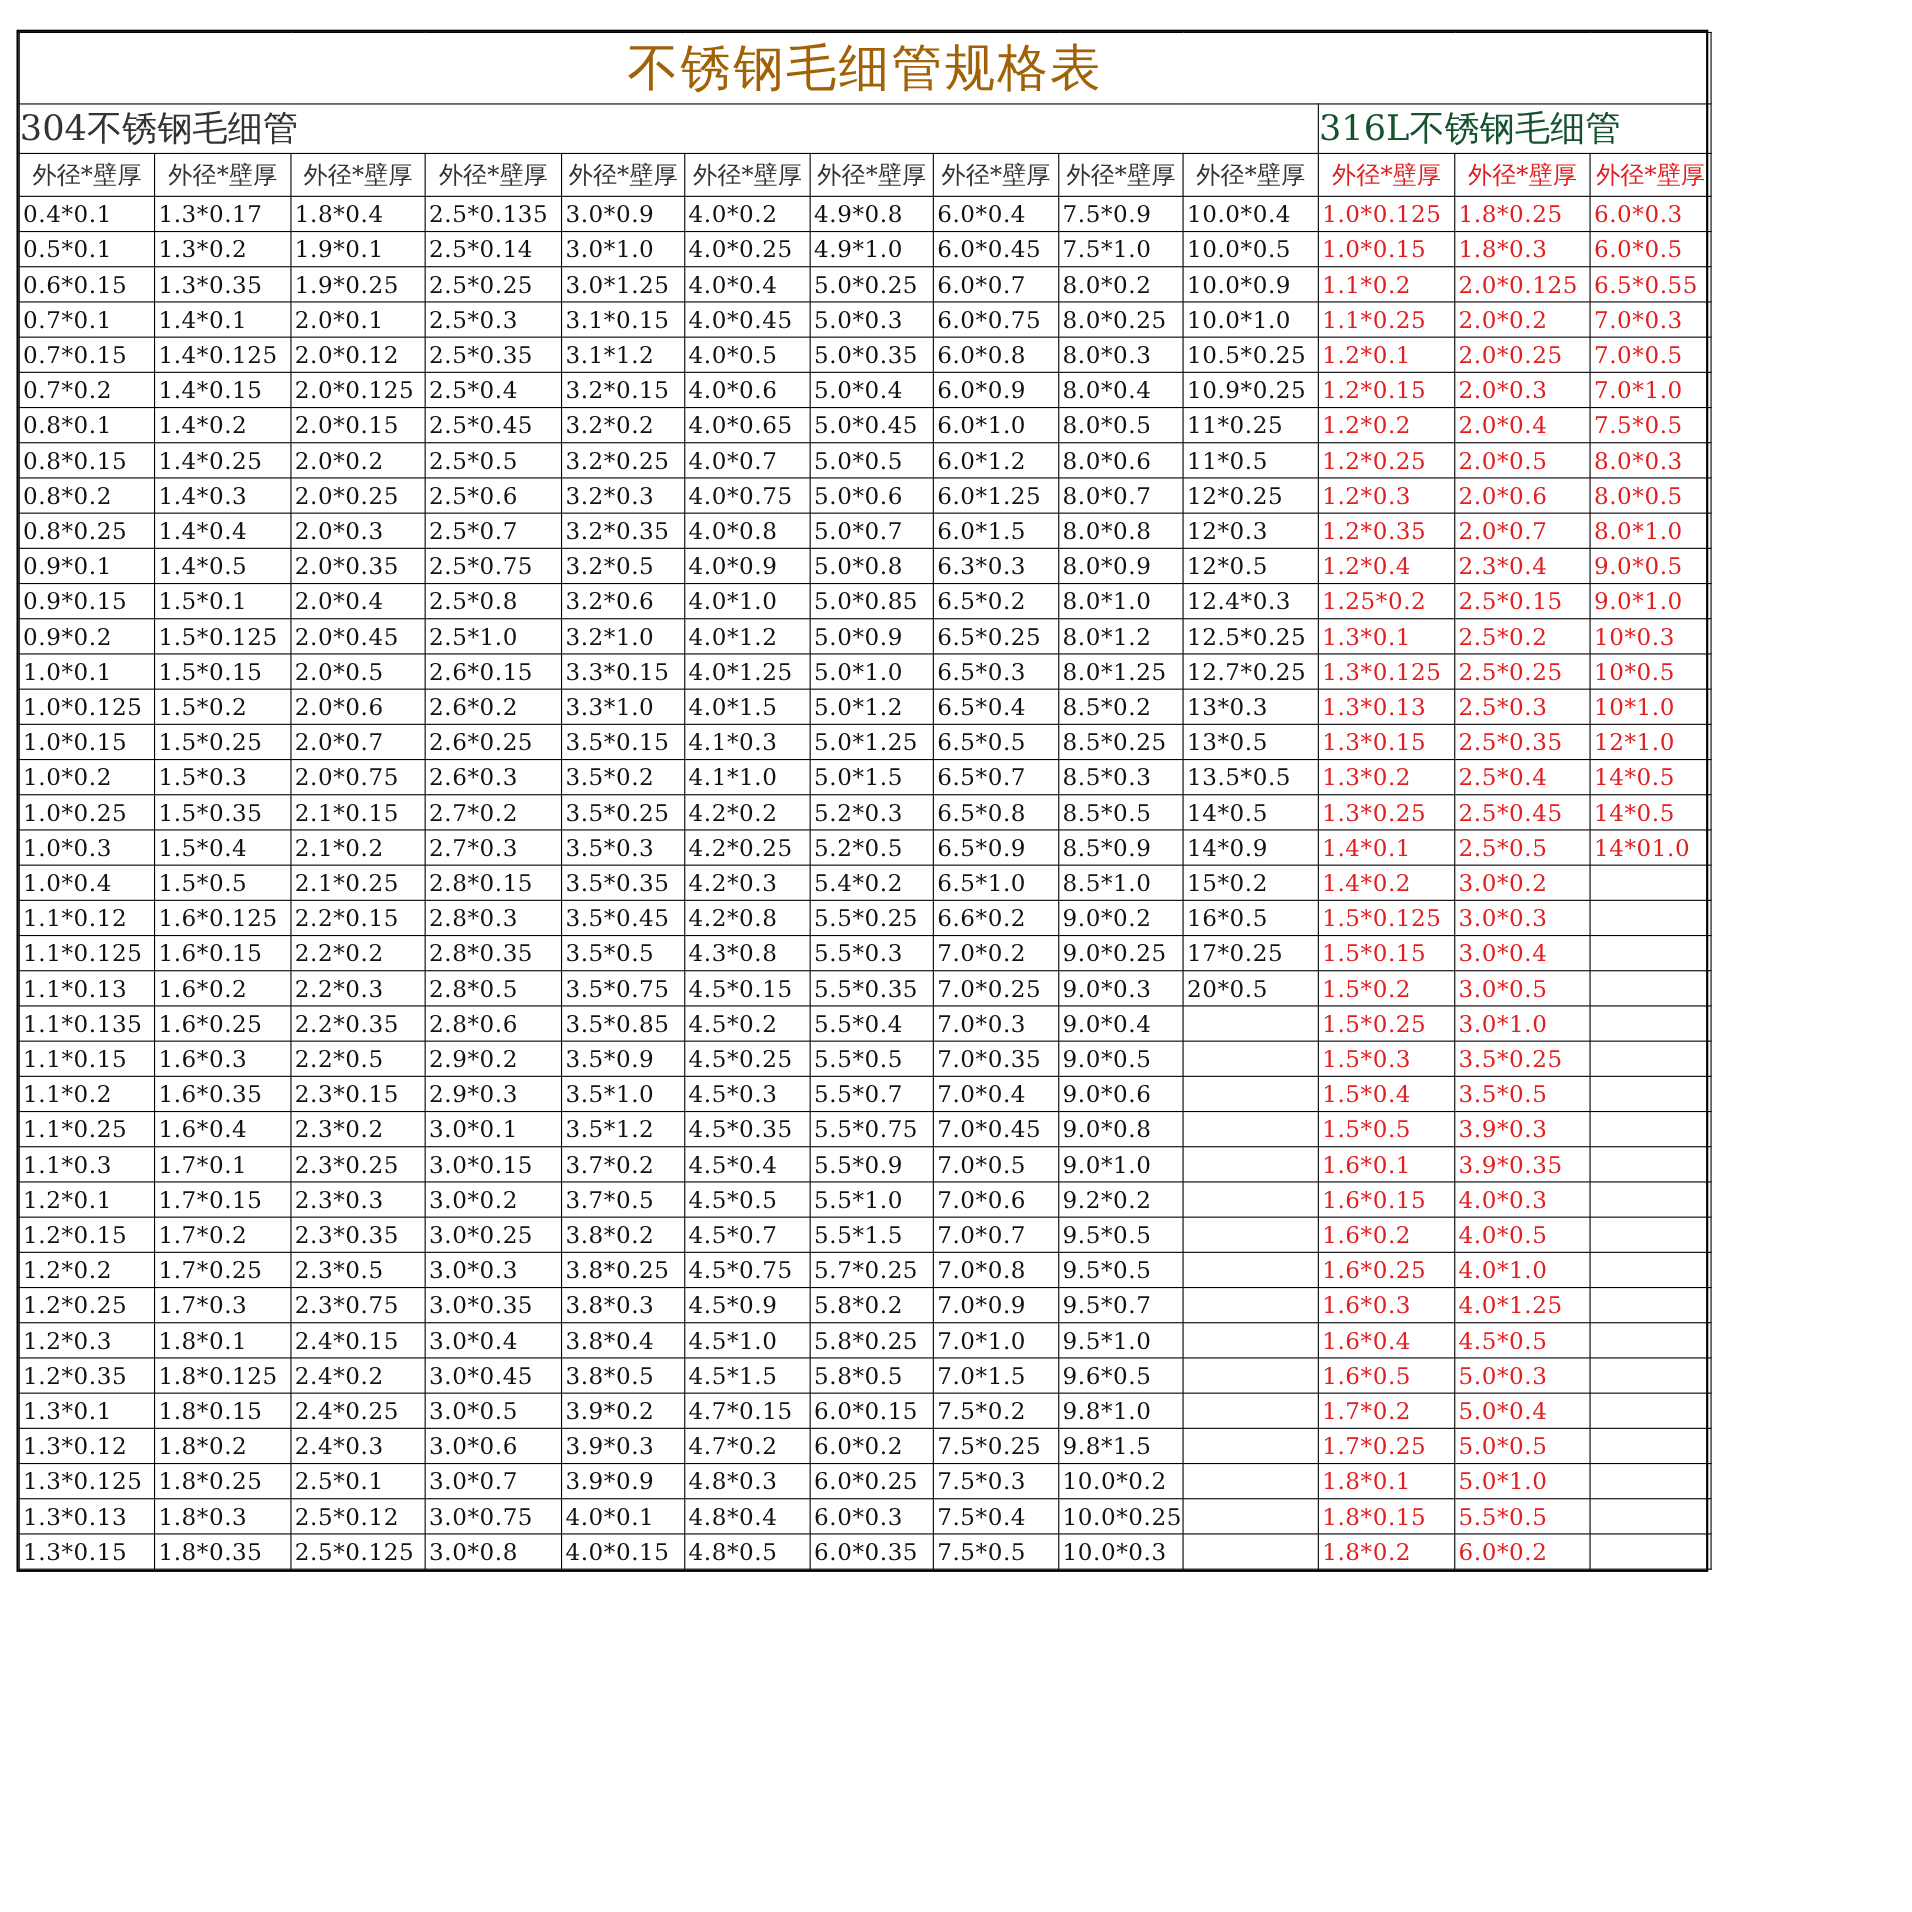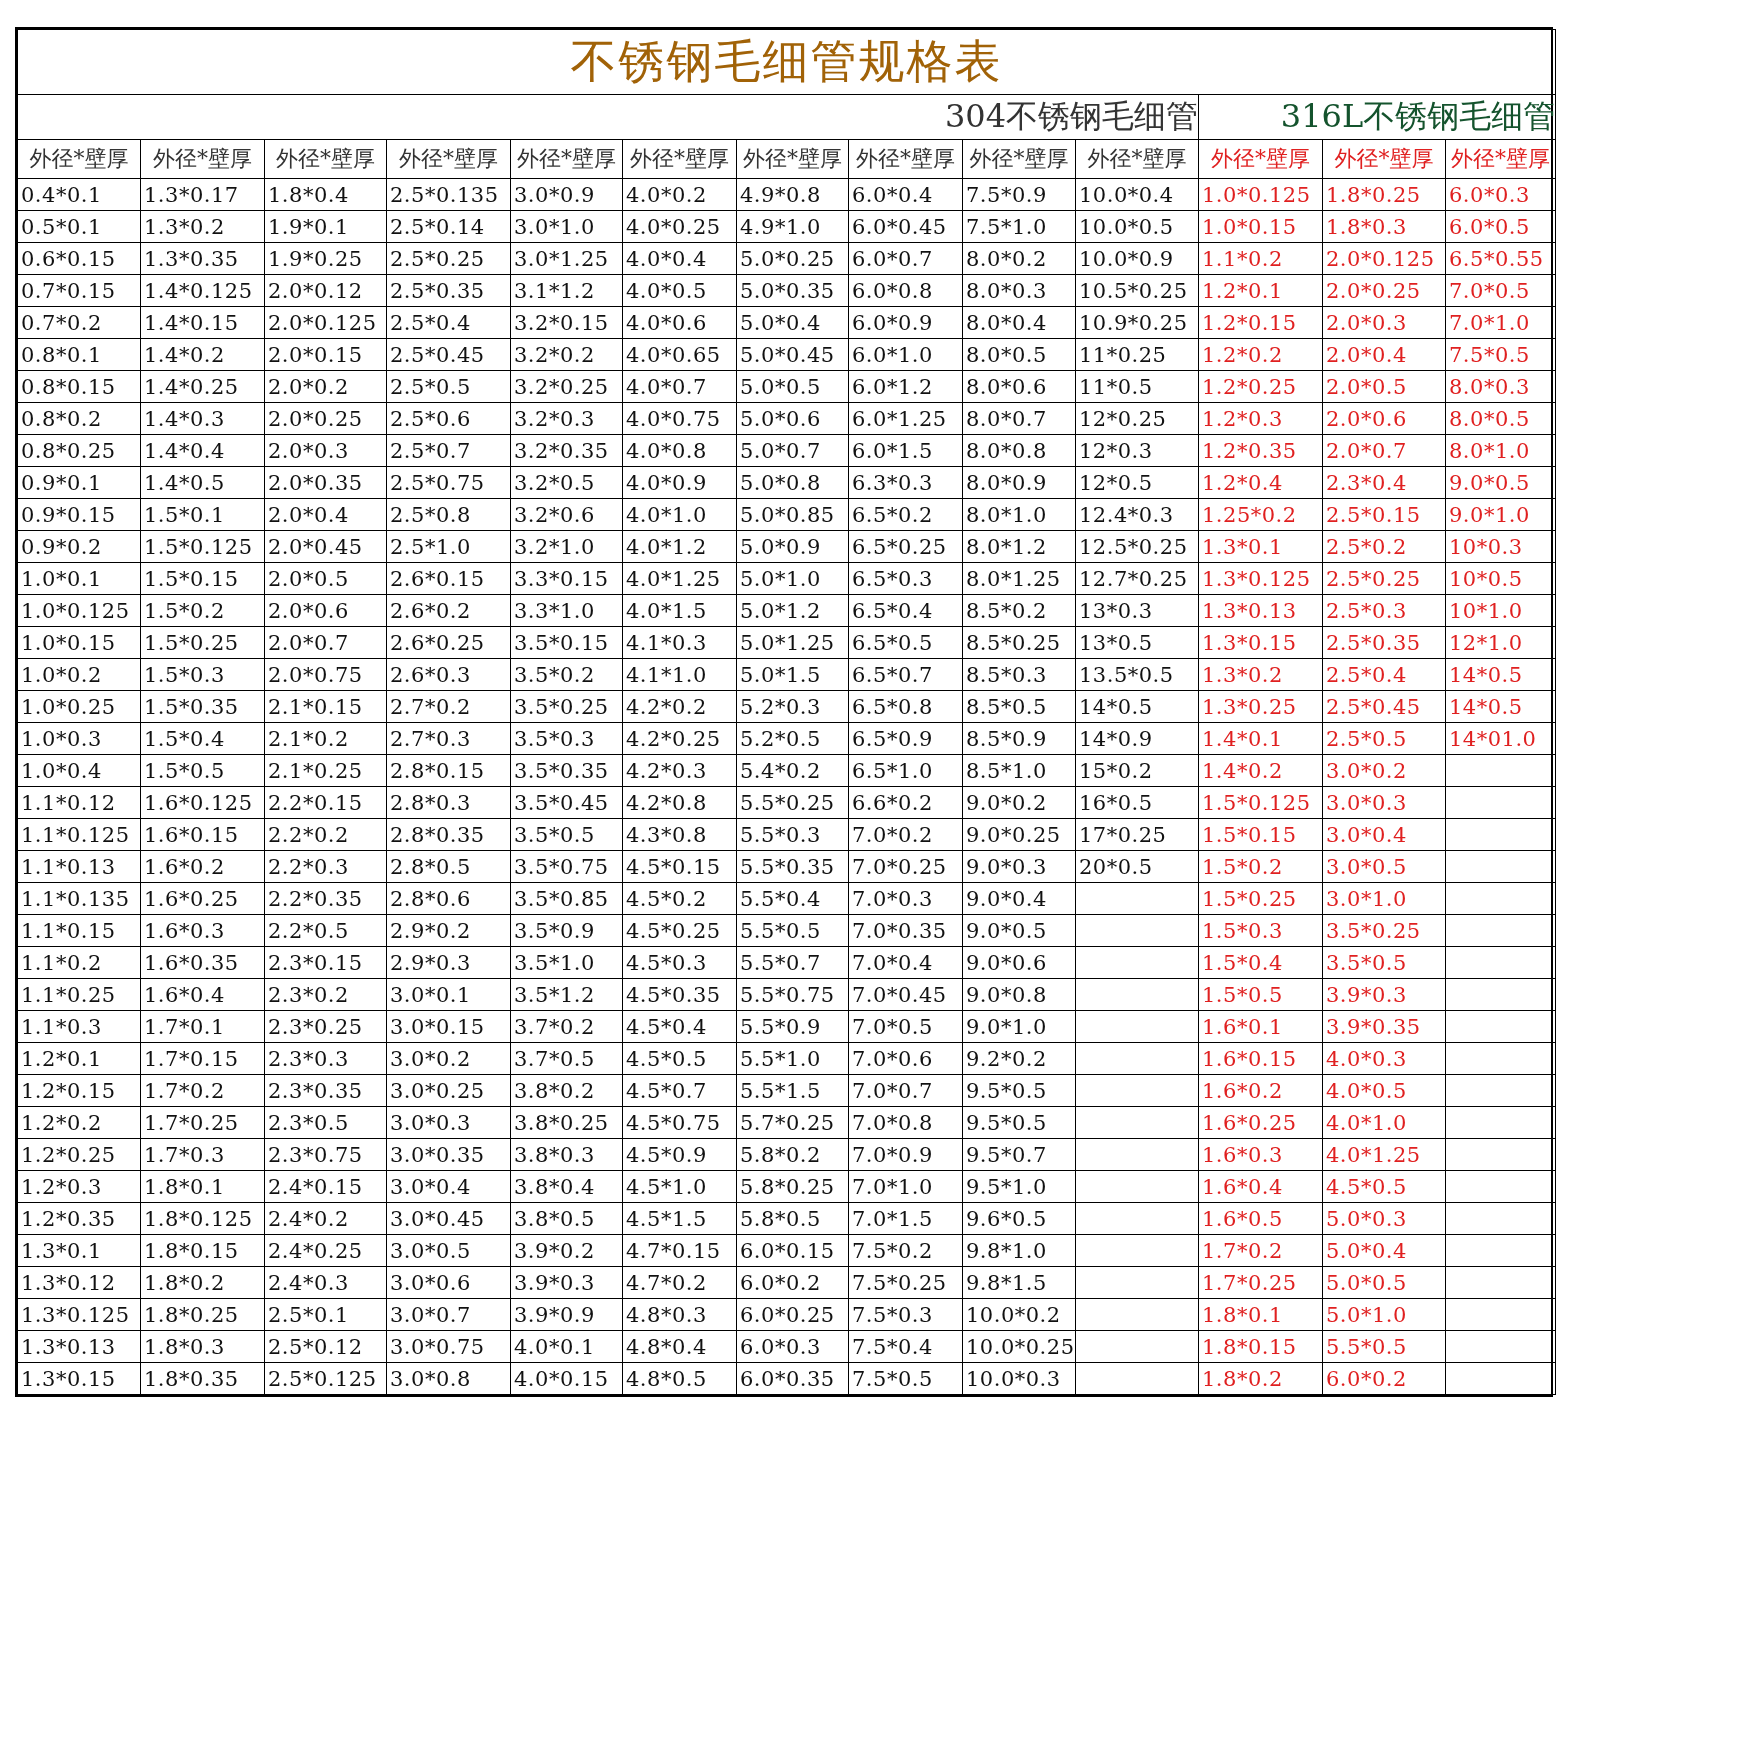--- a/index.html
+++ b/index.html
@@ -19,21 +19,21 @@
     white-space: nowrap;
     overflow: hidden;
     text-align: left;
     color: #111;
   }
   .title-cell {
     height: 64px; text-align: center; padding: 0;
     font-size: 46px; letter-spacing: 2px; color: #a16207;
   }
   .sec-cell {
-    height: 42px; text-align: right; padding: 0;
+    height: 42px; text-align: left; padding: 0;
     font-size: 32px;
   }
   .sec-304 { color: #333; padding-left: 0; }
   .sec-316 { color: #14532d; }
   .hdr-cell {
     height: 38px; font-size: 22px; text-align: center; padding: 0;
     color: #333;
   }
   .hdr-cell.red { color: #e02020; }
   .data-cell {
@@ -126,20 +126,35 @@
           <td class="data-cell">4.0*0.4</td>
           <td class="data-cell">5.0*0.25</td>
           <td class="data-cell">6.0*0.7</td>
           <td class="data-cell">8.0*0.2</td>
           <td class="data-cell">10.0*0.9</td>
           <td class="data-cell red">1.1*0.2</td>
           <td class="data-cell red">2.0*0.125</td>
           <td class="data-cell red">6.5*0.55</td>
         </tr>
         <tr>
+          <td class="data-cell">0.7*0.1</td>
+          <td class="data-cell">1.4*0.1</td>
+          <td class="data-cell">2.0*0.1</td>
+          <td class="data-cell">2.5*0.3</td>
+          <td class="data-cell">3.1*0.15</td>
+          <td class="data-cell">4.0*0.45</td>
+          <td class="data-cell">5.0*0.3</td>
+          <td class="data-cell">6.0*0.75</td>
+          <td class="data-cell">8.0*0.25</td>
+          <td class="data-cell">10.0*1.0</td>
+          <td class="data-cell red">1.1*0.25</td>
+          <td class="data-cell red">2.0*0.2</td>
+          <td class="data-cell red">7.0*0.3</td>
+        </tr>
+        <tr>
           <td class="data-cell">0.7*0.15</td>
           <td class="data-cell">1.4*0.125</td>
           <td class="data-cell">2.0*0.12</td>
           <td class="data-cell">2.5*0.35</td>
           <td class="data-cell">3.1*1.2</td>
           <td class="data-cell">4.0*0.5</td>
           <td class="data-cell">5.0*0.35</td>
           <td class="data-cell">6.0*0.8</td>
           <td class="data-cell">8.0*0.3</td>
           <td class="data-cell">10.5*0.25</td>

